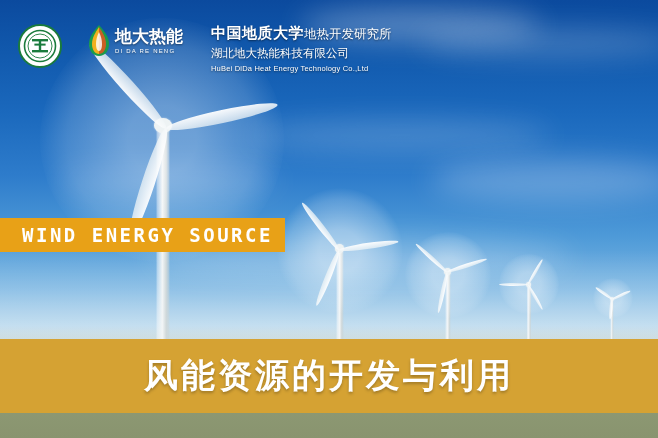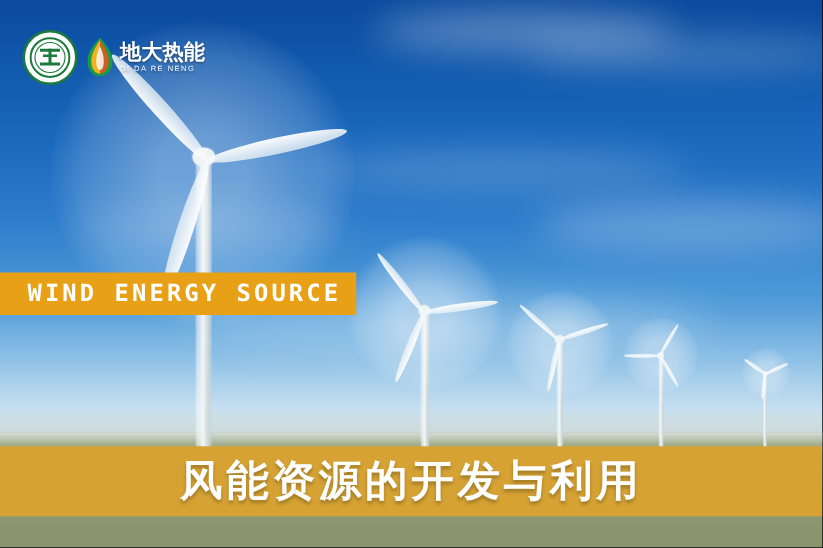--- a/index.html
+++ b/index.html
@@ -89,22 +89,22 @@
     border-radius: 50%;
     pointer-events: none;
   }
 
   
   .logo-block {
     position: absolute;
     left: 18px;
     top: 24px;
     display: flex;
-    align-items: center;
-    gap: 5px;
+    align-items: flex-start;
+    gap: 24px;
     z-index: 40;
   }
   .seal {
     width: 44px; height: 44px;
     border-radius: 50%;
     background: #ffffff;
     border: 2px solid #1a7b3c;
     display: flex;
     align-items: center;
     justify-content: center;
@@ -201,21 +201,21 @@
     font-weight: bold;
     color: #ffffff;
     letter-spacing: 2.5px;
     white-space: nowrap;
     font-family: "DejaVu Sans Mono", monospace;
   }
   .bottom-bar {
     position: absolute;
     left: 0; right: 0;
     bottom: 25px;
-    height: 56px;
+    height: 74px;
     background: #d5a233;
     z-index: 40;
     display: flex;
     align-items: center;
     justify-content: center;
   }
   .bottom-bar .txt {
     font-size: 34px;
     font-weight: bold;
     color: #ffffff;
@@ -310,20 +310,27 @@
           <path d="M13 3 C17 9 20 14 20 20 C20 26 17 30 13 30 Z" fill="#e2571f" opacity="0.88"></path>
           <path d="M13 8 C11 12 10 16 10 20 C10 24 11 27 13 27 C15 27 16 24 16 20 C16 16 15 12 13 8 Z" fill="#ffffff" opacity="0.82"></path>
         </svg>
       </div>
       <div class="dd-text">
         <div class="dd-cn">地大热能</div>
         <div class="dd-en">DI DA RE NENG</div>
       </div>
     </div>
 
+    <div class="org-text">
+      <div class="org-line1">
+        <b>中国地质大学</b><span>地热开发研究所</span>
+      </div>
+      <div class="org-line2">湖北地大热能科技有限公司</div>
+      <div class="org-line3">HuBei DiDa Heat Energy Technology Co.,Ltd</div>
+    </div>
   </div>
 
 
   <div class="ribbon-left">
     <div class="txt">WIND  ENERGY  SOURCE</div>
   </div>
 
   <div class="bottom-bar">
     <div class="txt">风能资源的开发与利用</div>
   </div>

